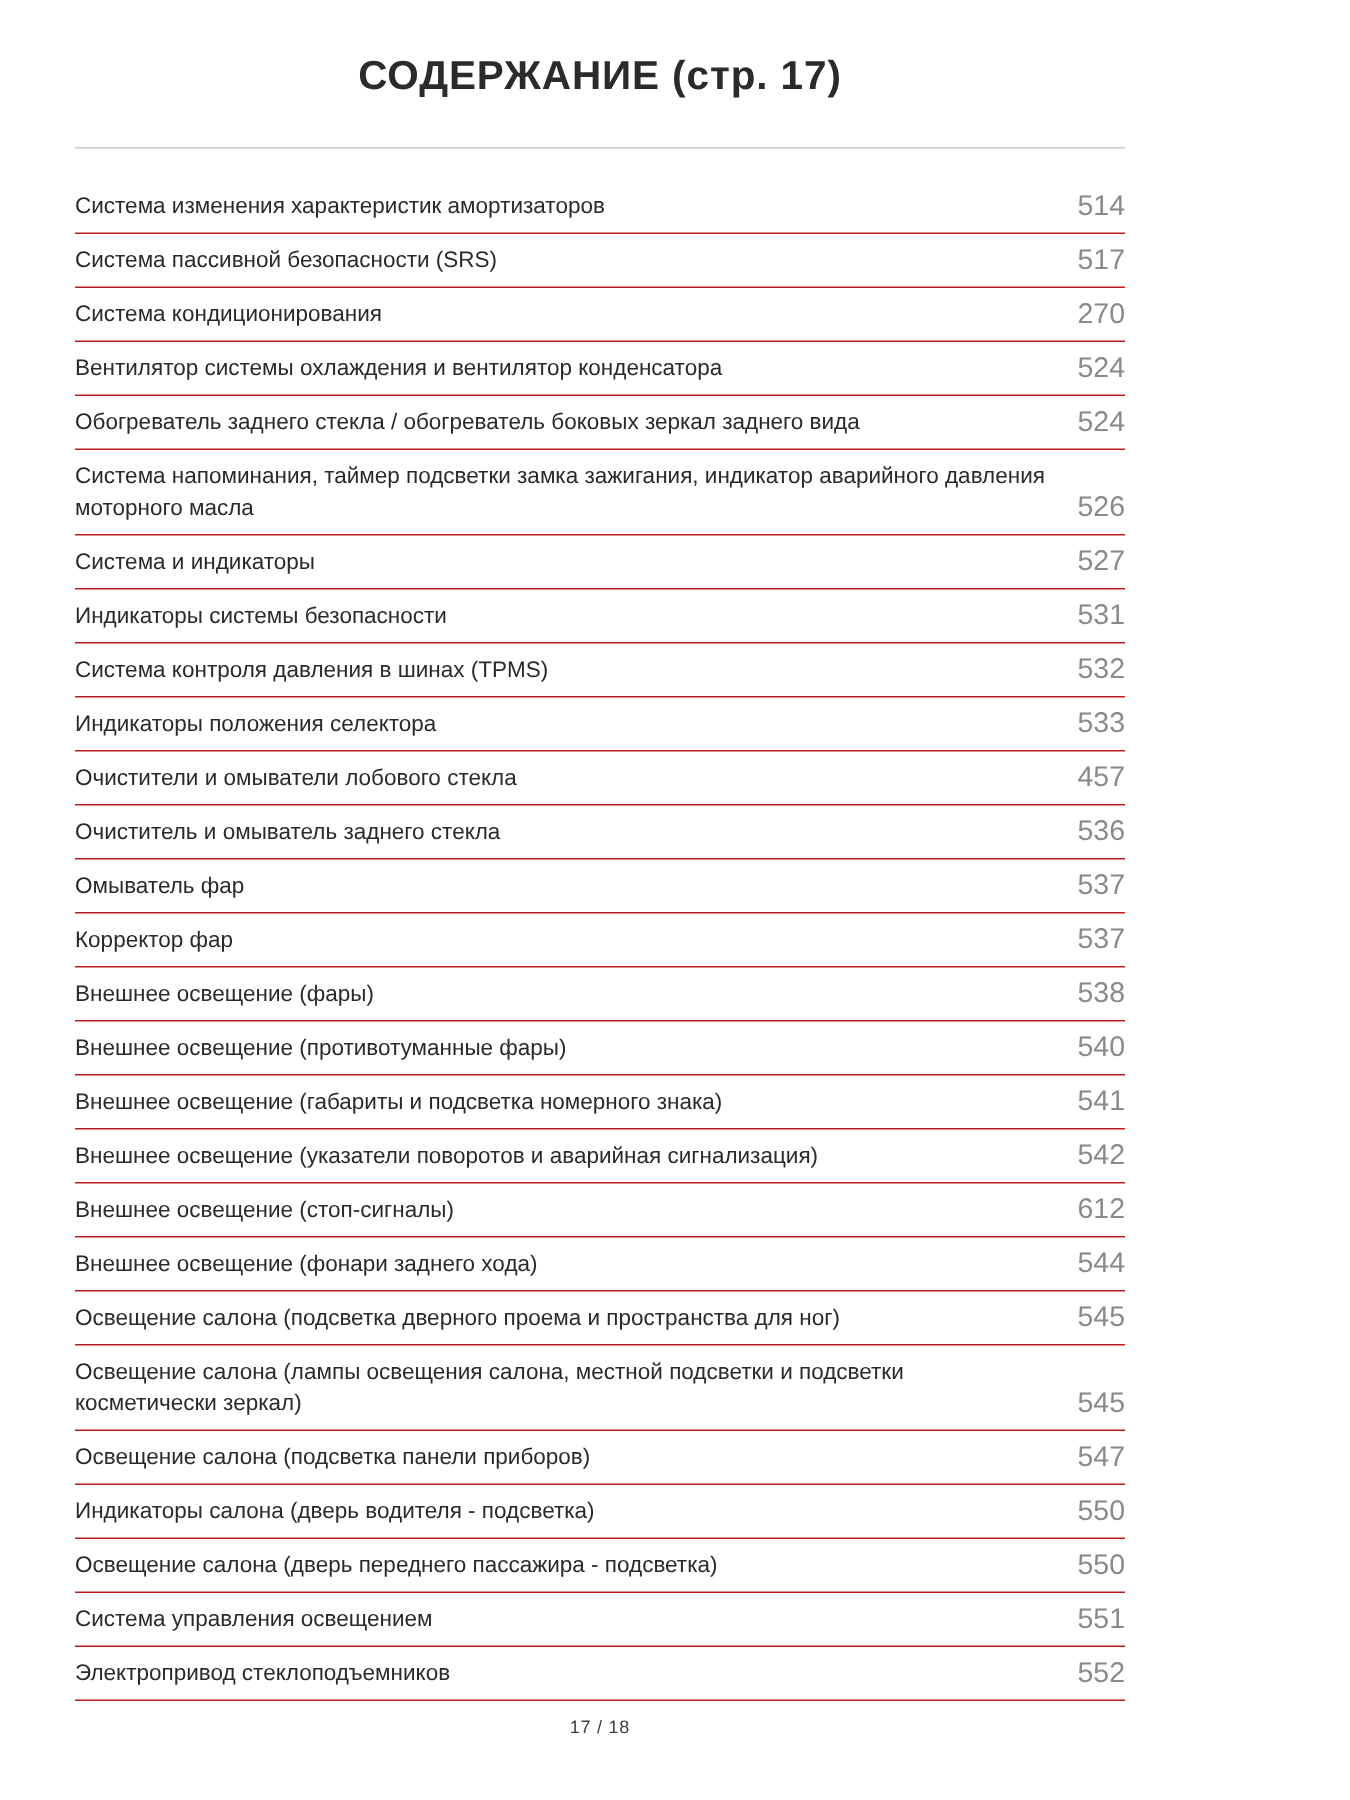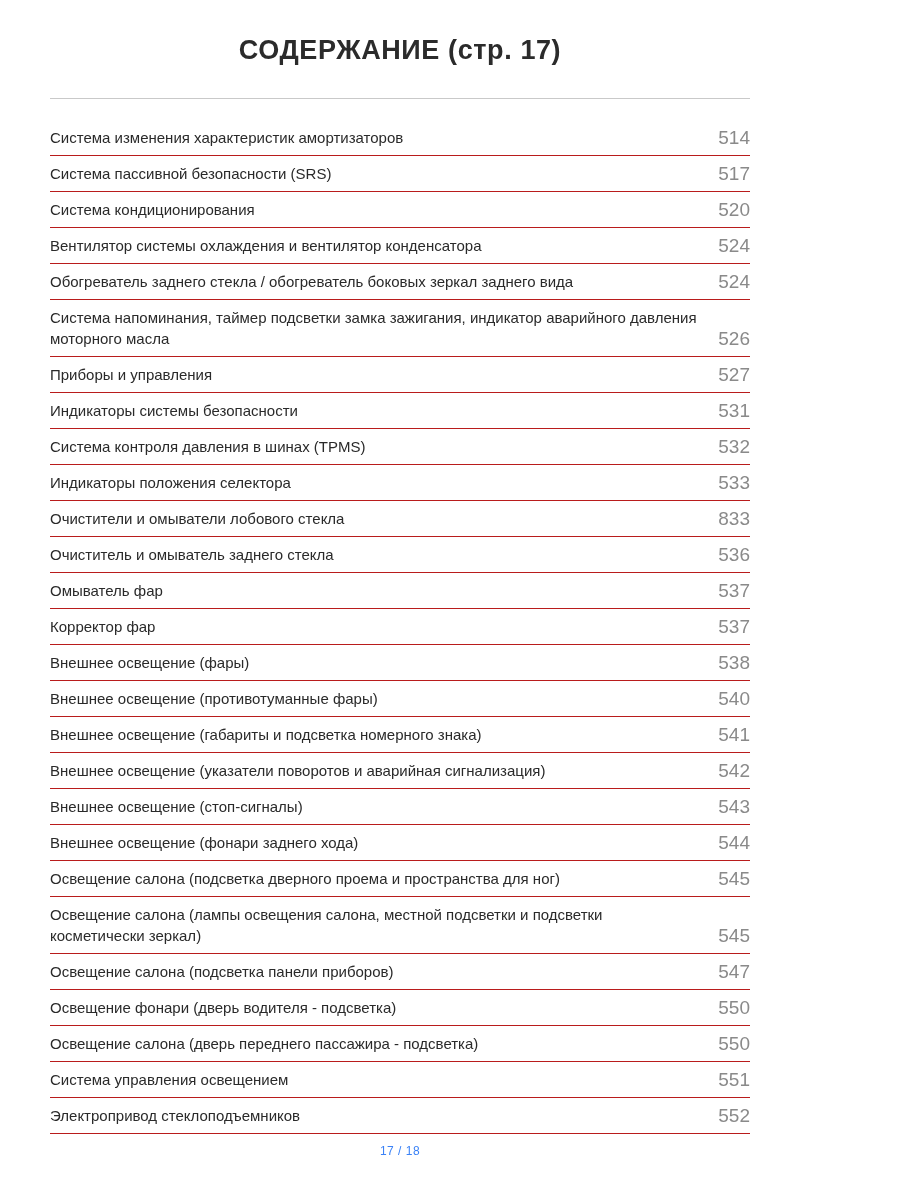--- a/index.html
+++ b/index.html
@@ -75,21 +75,21 @@
     min-width: 34px;
     text-align: right;
   }
   .footer {
     position: absolute;
     left: 0;
     right: 0;
     bottom: 42px;
     text-align: center;
     font-size: 12px;
-    color: #3b82f6;
+    color: #404040;
     letter-spacing: 0.5px;
   }
 </style>
 </head>
 <body>
 
 <div class="page">
 
   <h1 class="doc-title">СОДЕРЖАНИЕ (стр. 17)</h1>
 
@@ -99,53 +99,53 @@
       <div class="toc-row">
         <span class="toc-title">Система изменения характеристик амортизаторов</span>
         <span class="toc-page">514</span>
       </div>
       <div class="toc-row">
         <span class="toc-title">Система пассивной безопасности (SRS)</span>
         <span class="toc-page">517</span>
       </div>
       <div class="toc-row">
         <span class="toc-title">Система кондиционирования</span>
-        <span class="toc-page">520</span>
+        <span class="toc-page">270</span>
       </div>
       <div class="toc-row">
         <span class="toc-title">Вентилятор системы охлаждения и вентилятор конденсатора</span>
         <span class="toc-page">524</span>
       </div>
       <div class="toc-row">
         <span class="toc-title">Обогреватель заднего стекла / обогреватель боковых зеркал заднего вида</span>
         <span class="toc-page">524</span>
       </div>
       <div class="toc-row">
         <span class="toc-title">Система напоминания, таймер подсветки замка зажигания, индикатор аварийного давления моторного масла</span>
         <span class="toc-page">526</span>
       </div>
       <div class="toc-row">
-        <span class="toc-title">Приборы и управления</span>
+        <span class="toc-title">Система и индикаторы</span>
         <span class="toc-page">527</span>
       </div>
       <div class="toc-row">
         <span class="toc-title">Индикаторы системы безопасности</span>
         <span class="toc-page">531</span>
       </div>
       <div class="toc-row">
         <span class="toc-title">Система контроля давления в шинах (TPMS)</span>
         <span class="toc-page">532</span>
       </div>
       <div class="toc-row">
         <span class="toc-title">Индикаторы положения селектора</span>
         <span class="toc-page">533</span>
       </div>
       <div class="toc-row">
         <span class="toc-title">Очистители и омыватели лобового стекла</span>
-        <span class="toc-page">833</span>
+        <span class="toc-page">457</span>
       </div>
       <div class="toc-row">
         <span class="toc-title">Очиститель и омыватель заднего стекла</span>
         <span class="toc-page">536</span>
       </div>
       <div class="toc-row">
         <span class="toc-title">Омыватель фар</span>
         <span class="toc-page">537</span>
       </div>
       <div class="toc-row">
@@ -163,40 +163,40 @@
       <div class="toc-row">
         <span class="toc-title">Внешнее освещение (габариты и подсветка номерного знака)</span>
         <span class="toc-page">541</span>
       </div>
       <div class="toc-row">
         <span class="toc-title">Внешнее освещение (указатели поворотов и аварийная сигнализация)</span>
         <span class="toc-page">542</span>
       </div>
       <div class="toc-row">
         <span class="toc-title">Внешнее освещение (стоп-сигналы)</span>
-        <span class="toc-page">543</span>
+        <span class="toc-page">612</span>
       </div>
       <div class="toc-row">
         <span class="toc-title">Внешнее освещение (фонари заднего хода)</span>
         <span class="toc-page">544</span>
       </div>
       <div class="toc-row">
         <span class="toc-title">Освещение салона (подсветка дверного проема и пространства для ног)</span>
         <span class="toc-page">545</span>
       </div>
       <div class="toc-row">
         <span class="toc-title">Освещение салона (лампы освещения салона, местной подсветки и подсветки косметически зеркал)</span>
         <span class="toc-page">545</span>
       </div>
       <div class="toc-row">
         <span class="toc-title">Освещение салона (подсветка панели приборов)</span>
         <span class="toc-page">547</span>
       </div>
       <div class="toc-row">
-        <span class="toc-title">Освещение фонари (дверь водителя - подсветка)</span>
+        <span class="toc-title">Индикаторы салона (дверь водителя - подсветка)</span>
         <span class="toc-page">550</span>
       </div>
       <div class="toc-row">
         <span class="toc-title">Освещение салона (дверь переднего пассажира - подсветка)</span>
         <span class="toc-page">550</span>
       </div>
       <div class="toc-row">
         <span class="toc-title">Система управления освещением</span>
         <span class="toc-page">551</span>
       </div>

